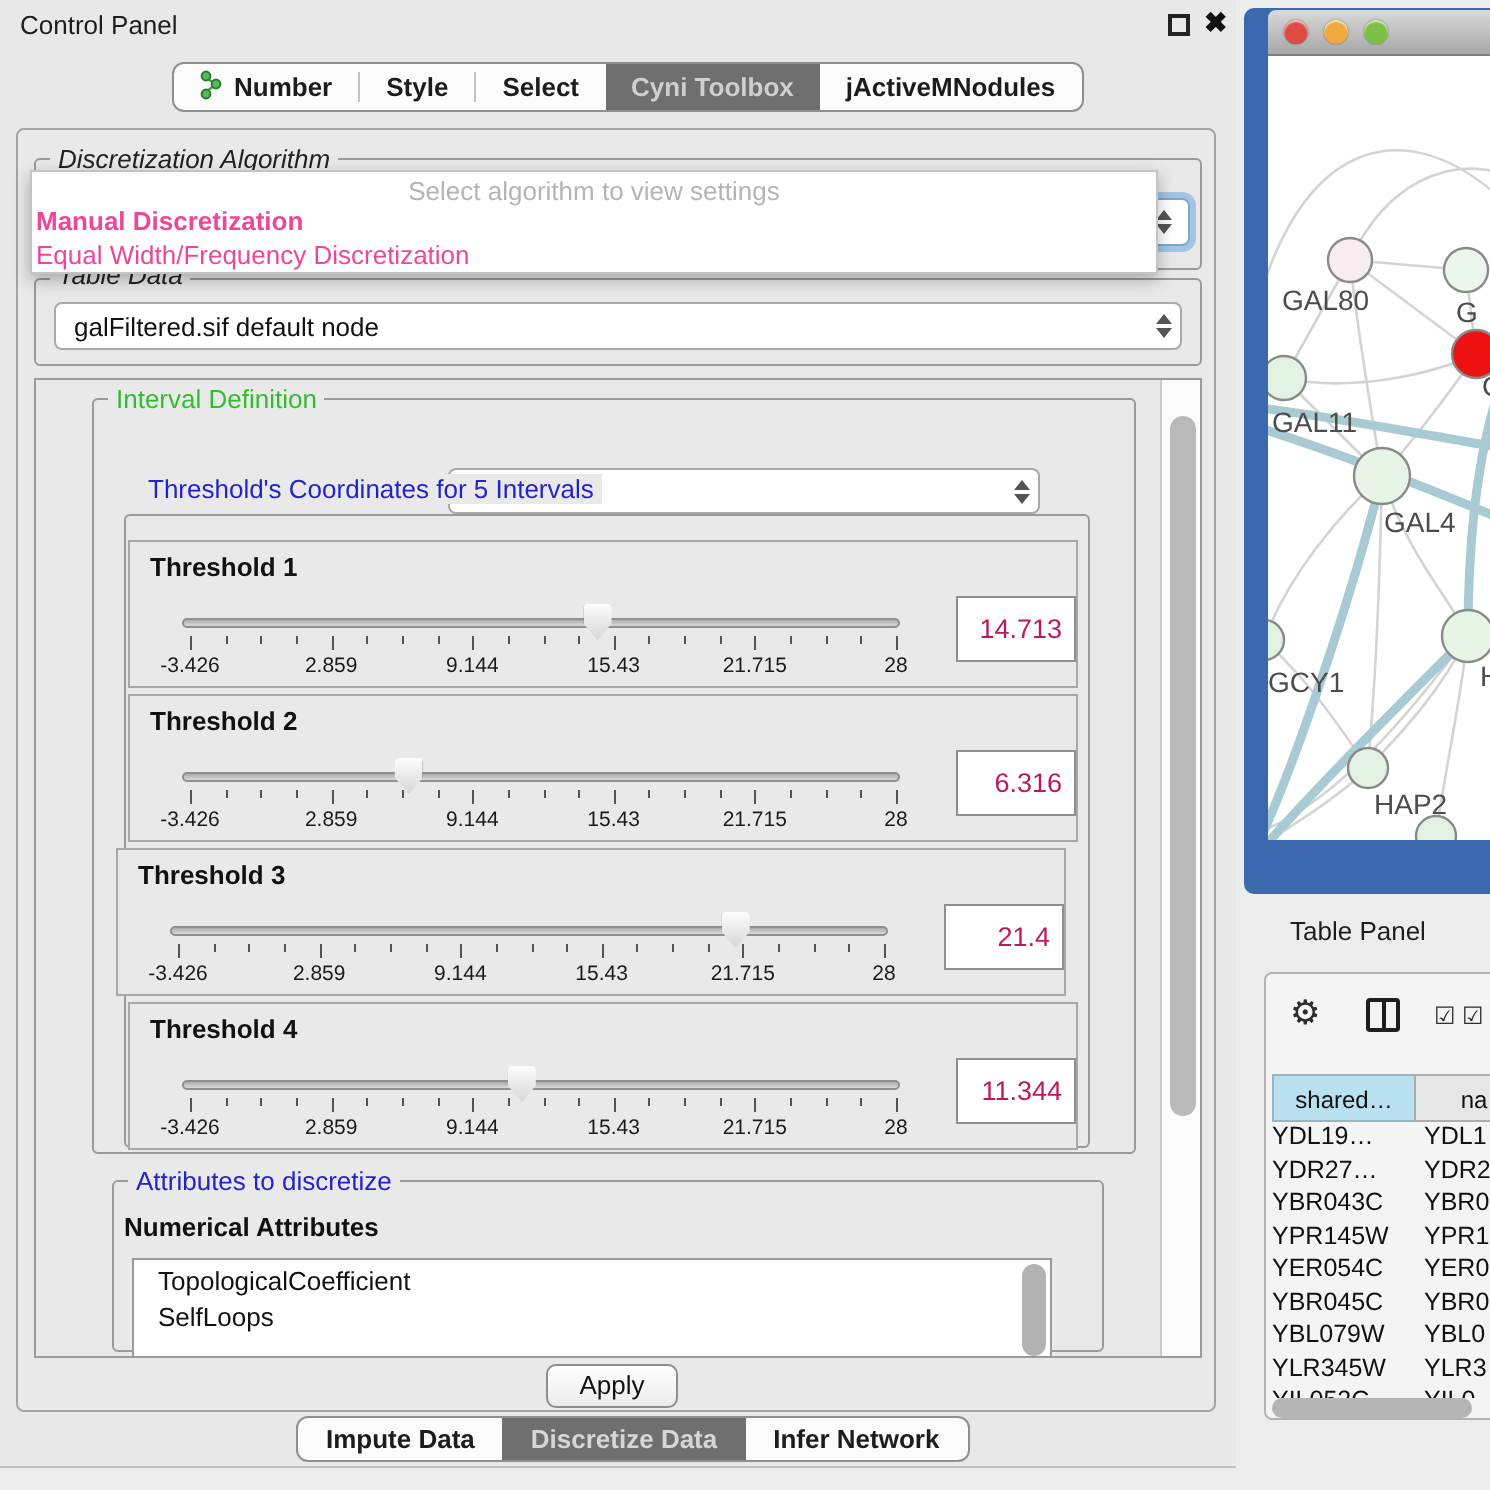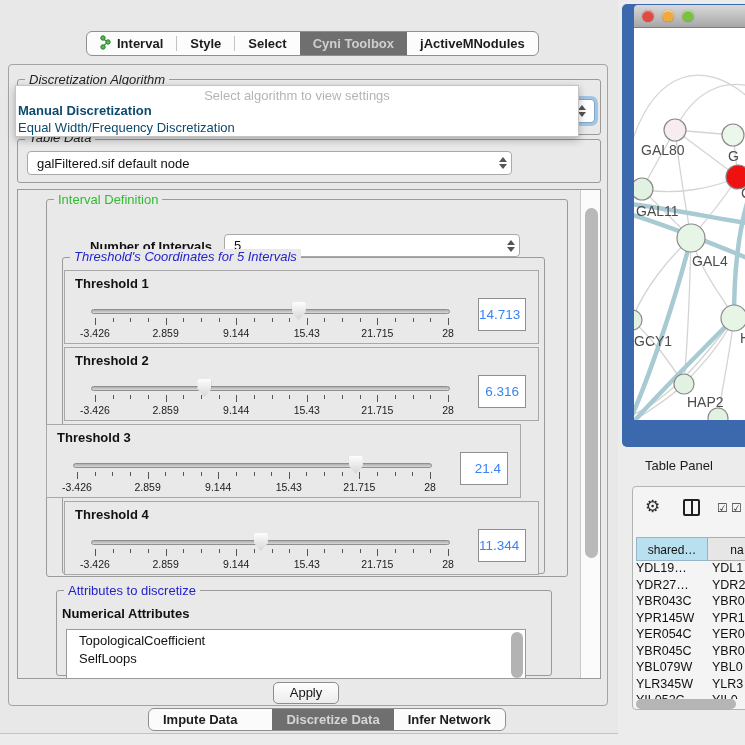--- a/index.html
+++ b/index.html
@@ -44,21 +44,21 @@
   
   #algo-combo-btn { position:absolute; left:560px; top:34px; width:26px; height:24px;
                     background:#fff; border:1px solid #7da7cf; border-radius:4px;
                     box-shadow:0 0 0 3px rgba(106,167,220,.55);
                     display:flex; flex-direction:column; align-items:center; justify-content:center; gap:2px; z-index:1; }
 
   
   #algo-popup { position:absolute; left:6px; top:20px; width:564px; height:52px; background:#ffffff;
                 border:1px solid #c4c4c4; box-shadow:0 3px 8px rgba(0,0,0,.28); z-index:5; }
   #algo-ph { text-align:center; color:#b4b4b4; font-size:13px; padding-top:2px; height:16px; }
-  .algo-opt { font-size:13px; color:#0c4a6e; padding:1px 2px; }
+  .algo-opt { font-size:13px; color:#ec4899; padding:1px 2px; }
   .algo-opt.bold { font-weight:bold; }
 
   
   #scrollpane { position:absolute; left:8px; top:124px; width:584px; height:490px;
                 border:1px solid #9a9a9a; background:#e9e9e9; overflow:hidden; }
   #vscroll { position:absolute; left:562px; top:0; width:21px; height:488px;
              background:#fbfbfb; border-left:1px solid #c9c9c9; }
   #vthumb { position:absolute; left:4px; top:18px; width:13px; height:350px;
             background:#b9b9b9; border-radius:7px; }
 
@@ -67,39 +67,39 @@
                background:#e9e9e9; }
   .thr-label { position:absolute; left:10px; top:5px; font-size:13px; font-weight:bold; color:#111; }
   .track { position:absolute; left:26px; top:38px; width:359px; height:5px; border:1px solid #8f8f8f;
            border-radius:3px; background:linear-gradient(#adadad,#d9d9d9); }
   .thumb { position:absolute; top:31px; width:14px; height:18px;
            background:linear-gradient(#fdfdfd,#d6d6d6);
            clip-path:polygon(8% 0,92% 0,100% 10%,100% 55%,50% 100%,0 55%,0 10%);
            filter:drop-shadow(0 0 1px #777); }
   .tick { position:absolute; width:1px; background:#555; }
   .tickl { position:absolute; transform:translateX(-50%); font-size:10.5px; font-weight:normal; color:#1a1a1a; }
-  .valuebox { position:absolute; left:413px; top:27px; width:48px; height:33px; background:#fff;
-              border:1px solid #8f8f8f; font-size:13.5px; color:#3b82f6; text-align:right;
+  .valuebox { position:absolute; left:413px; top:27px; width:60px; height:33px; background:#fff;
+              border:1px solid #8f8f8f; font-size:13.5px; color:#be185d; text-align:right;
               line-height:31px; padding-right:6px; }
 
   
   #attr-list { position:absolute; left:48px; top:439px; width:460px; height:60px;
                background:#fff; border:1px solid #9a9a9a; overflow:hidden; }
   .attr-item { font-size:13px; color:#111; line-height:18px; padding-left:12px; white-space:nowrap; }
   #attr-vscroll { position:absolute; right:2px; top:2px; width:12px; height:46px;
                   background:#b3b3b3; border-radius:6px; }
 
   
   #apply-btn { position:absolute; left:264px; top:617px; width:66px; height:22px;
                background:linear-gradient(#fefefe,#ececec); border:1px solid #8d8d8d;
                border-radius:5px; font-size:13px; color:#111; text-align:center; line-height:20px; }
   #bottom-tabs { position:absolute; left:148px; top:708px; height:23px; display:flex;
                  background:#fbfbfb; border:1px solid #8f8f8f; border-radius:6px; overflow:hidden; }
   .btab { padding:0 14px; font-size:13px; font-weight:600; color:#1c1c1c; line-height:21px; white-space:nowrap; }
-  .btab.sel { background:#6f6f6f; color:#d6d6d6;margin-left:21px; }
+  .btab.sel { background:#6f6f6f; color:#d6d6d6; }
 
   
   #desktop { position:absolute; left:622px; top:4px; width:130px; height:443px;
              background:#3c68ad; border-radius:5px 0 0 5px; }
   #net-titlebar { position:absolute; left:12px; top:1px; width:118px; height:23px;
                   background:linear-gradient(#d9d9d9,#a7a7a7); border-bottom:1px solid #7e7e7e;
                   border-radius:4px 0 0 0; display:flex; align-items:center; }
   .tl { width:12px; height:12px; border-radius:50%; margin-left:8px;
         box-shadow:inset 0 1px 1px rgba(255,255,255,.7), 0 0 1px rgba(0,0,0,.5); }
   #net-canvas { position:absolute; left:12px; top:24px; width:118px; height:392px;
@@ -124,31 +124,36 @@
   .tp-c2 { display:inline-block; padding-left:6px; overflow:hidden; }
   #tp-hscroll { position:absolute; left:3px; top:212px; width:100px; height:10px;
                 background:#b5b5b5; border-radius:5px; }
 </style>
 </head>
 <body>
 
 <div id="stage">
 
   <div id="cp">
+    <div id="cp-titlebar">
+      <span id="cp-title">Control Panel</span>
+      <div id="float-btn"></div>
+      <div id="close-btn">✖</div>
+    </div>
 
     <div id="tabstrip">
         <div class="tab">
           <span><svg width="12" height="15" viewBox="0 0 12 15">
               <line x1="3" y1="4" x2="8" y2="7" stroke="#3e9e3e" stroke-width="1.2"></line>
               <line x1="3" y1="11" x2="8" y2="7" stroke="#3e9e3e" stroke-width="1.2"></line>
               <circle cx="3" cy="3" r="2.2" fill="#57b957" stroke="#2d7a2d"></circle>
               <circle cx="8" cy="7" r="2.2" fill="#57b957" stroke="#2d7a2d"></circle>
               <circle cx="3" cy="12" r="2.2" fill="#57b957" stroke="#2d7a2d"></circle>
             </svg></span>
-          <span>Interval</span>
+          <span>Number</span>
         </div>
         <div class="tabsep"></div>
         <div class="tab">
           <span>Style</span>
         </div>
         <div class="tabsep"></div>
         <div class="tab">
           <span>Select</span>
         </div>
         <div class="tab sel">
@@ -172,21 +177,21 @@
       <div id="algo-popup">
         <div id="algo-ph">Select algorithm to view settings</div>
         <div id="algo-opts">
             <div class="algo-opt bold">Manual Discretization</div>
             <div class="algo-opt">Equal Width/Frequency Discretization</div>
           </div>
       </div>
 
       <div class="groupbox" style="left:8px; top:74px; width:584px; height:44px;"></div>
       <div class="glegend g-dark" style="left:16px; top:65px;">Table Data</div>
-      <div class="combo" style="left:18px; top:86px; width:485px; height:24px;">
+      <div class="combo" style="left:18px; top:86px; width:564px; height:24px;">
         <span class="cval">galFiltered.sif default node</span>
         <span class="stepper">
           <span class="arr-up"></span>
             <span class="arr-down"></span>
         </span>
       </div>
 
       <div id="scrollpane">
 
         <div class="groupbox" style="left:28px; top:9px; width:522px; height:378px;"></div>
@@ -195,21 +200,21 @@
         <div class="glegend" style="left:68px; top:49px; font-weight:bold; color:#111; background:transparent;">Number of Intervals</div>
         <div class="combo" style="left:206px; top:44px; width:296px; height:23px;">
           <span class="cval">5</span>
           <span class="stepper">
             <span class="arr-up"></span>
               <span class="arr-down"></span>
           </span>
         </div>
 
         <div class="groupbox" style="left:44px; top:67px; width:483px; height:317px;"></div>
-        <div class="glegend g-blue" style="left:52px; top:59px;font-style:italic;">Threshold's Coordinates for 5 Intervals</div>
+        <div class="glegend g-blue" style="left:52px; top:47px;">Threshold's Coordinates for 5 Intervals</div>
         <div id="thr-container">
             <div class="thr-panel" style="left: 46px; top: 80px;">
               <div class="thr-label">Threshold 1</div>
               <div class="track"></div>
               <div class="thumb" style="left: 226.751px;"></div>
               <div class="tick" style="left: 30px; top: 47px; height: 7px;"></div>
               <div class="tick" style="left: 47.65px; top: 47px; height: 4px;"></div>
               <div class="tick" style="left: 65.3px; top: 47px; height: 4px;"></div>
               <div class="tick" style="left: 82.95px; top: 47px; height: 4px;"></div>
               <div class="tick" style="left: 100.6px; top: 47px; height: 7px;"></div>
@@ -263,21 +268,21 @@
               <div class="tick" style="left: 365.35px; top: 47px; height: 4px;"></div>
               <div class="tick" style="left: 383px; top: 47px; height: 7px;"></div>
               <span class="tickl" style="left: 30px; top: 56px;">-3.426</span>
               <span class="tickl" style="left: 100.6px; top: 56px;">2.859</span>
               <span class="tickl" style="left: 171.2px; top: 56px;">9.144</span>
               <span class="tickl" style="left: 241.8px; top: 56px;">15.43</span>
               <span class="tickl" style="left: 312.4px; top: 56px;">21.715</span>
               <span class="tickl" style="left: 383px; top: 56px;">28</span>
               <div class="valuebox">6.316</div>
             </div>
-            <div class="thr-panel" style="left: 28px; top: 234px;">
+            <div class="thr-panel" style="left: 40px; top: 234px;">
               <div class="thr-label">Threshold 3</div>
               <div class="track"></div>
               <div class="thumb" style="left: 301.864px;"></div>
               <div class="tick" style="left: 30px; top: 47px; height: 7px;"></div>
               <div class="tick" style="left: 47.65px; top: 47px; height: 4px;"></div>
               <div class="tick" style="left: 65.3px; top: 47px; height: 4px;"></div>
               <div class="tick" style="left: 82.95px; top: 47px; height: 4px;"></div>
               <div class="tick" style="left: 100.6px; top: 47px; height: 7px;"></div>
               <div class="tick" style="left: 118.25px; top: 47px; height: 4px;"></div>
               <div class="tick" style="left: 135.9px; top: 47px; height: 4px;"></div>

